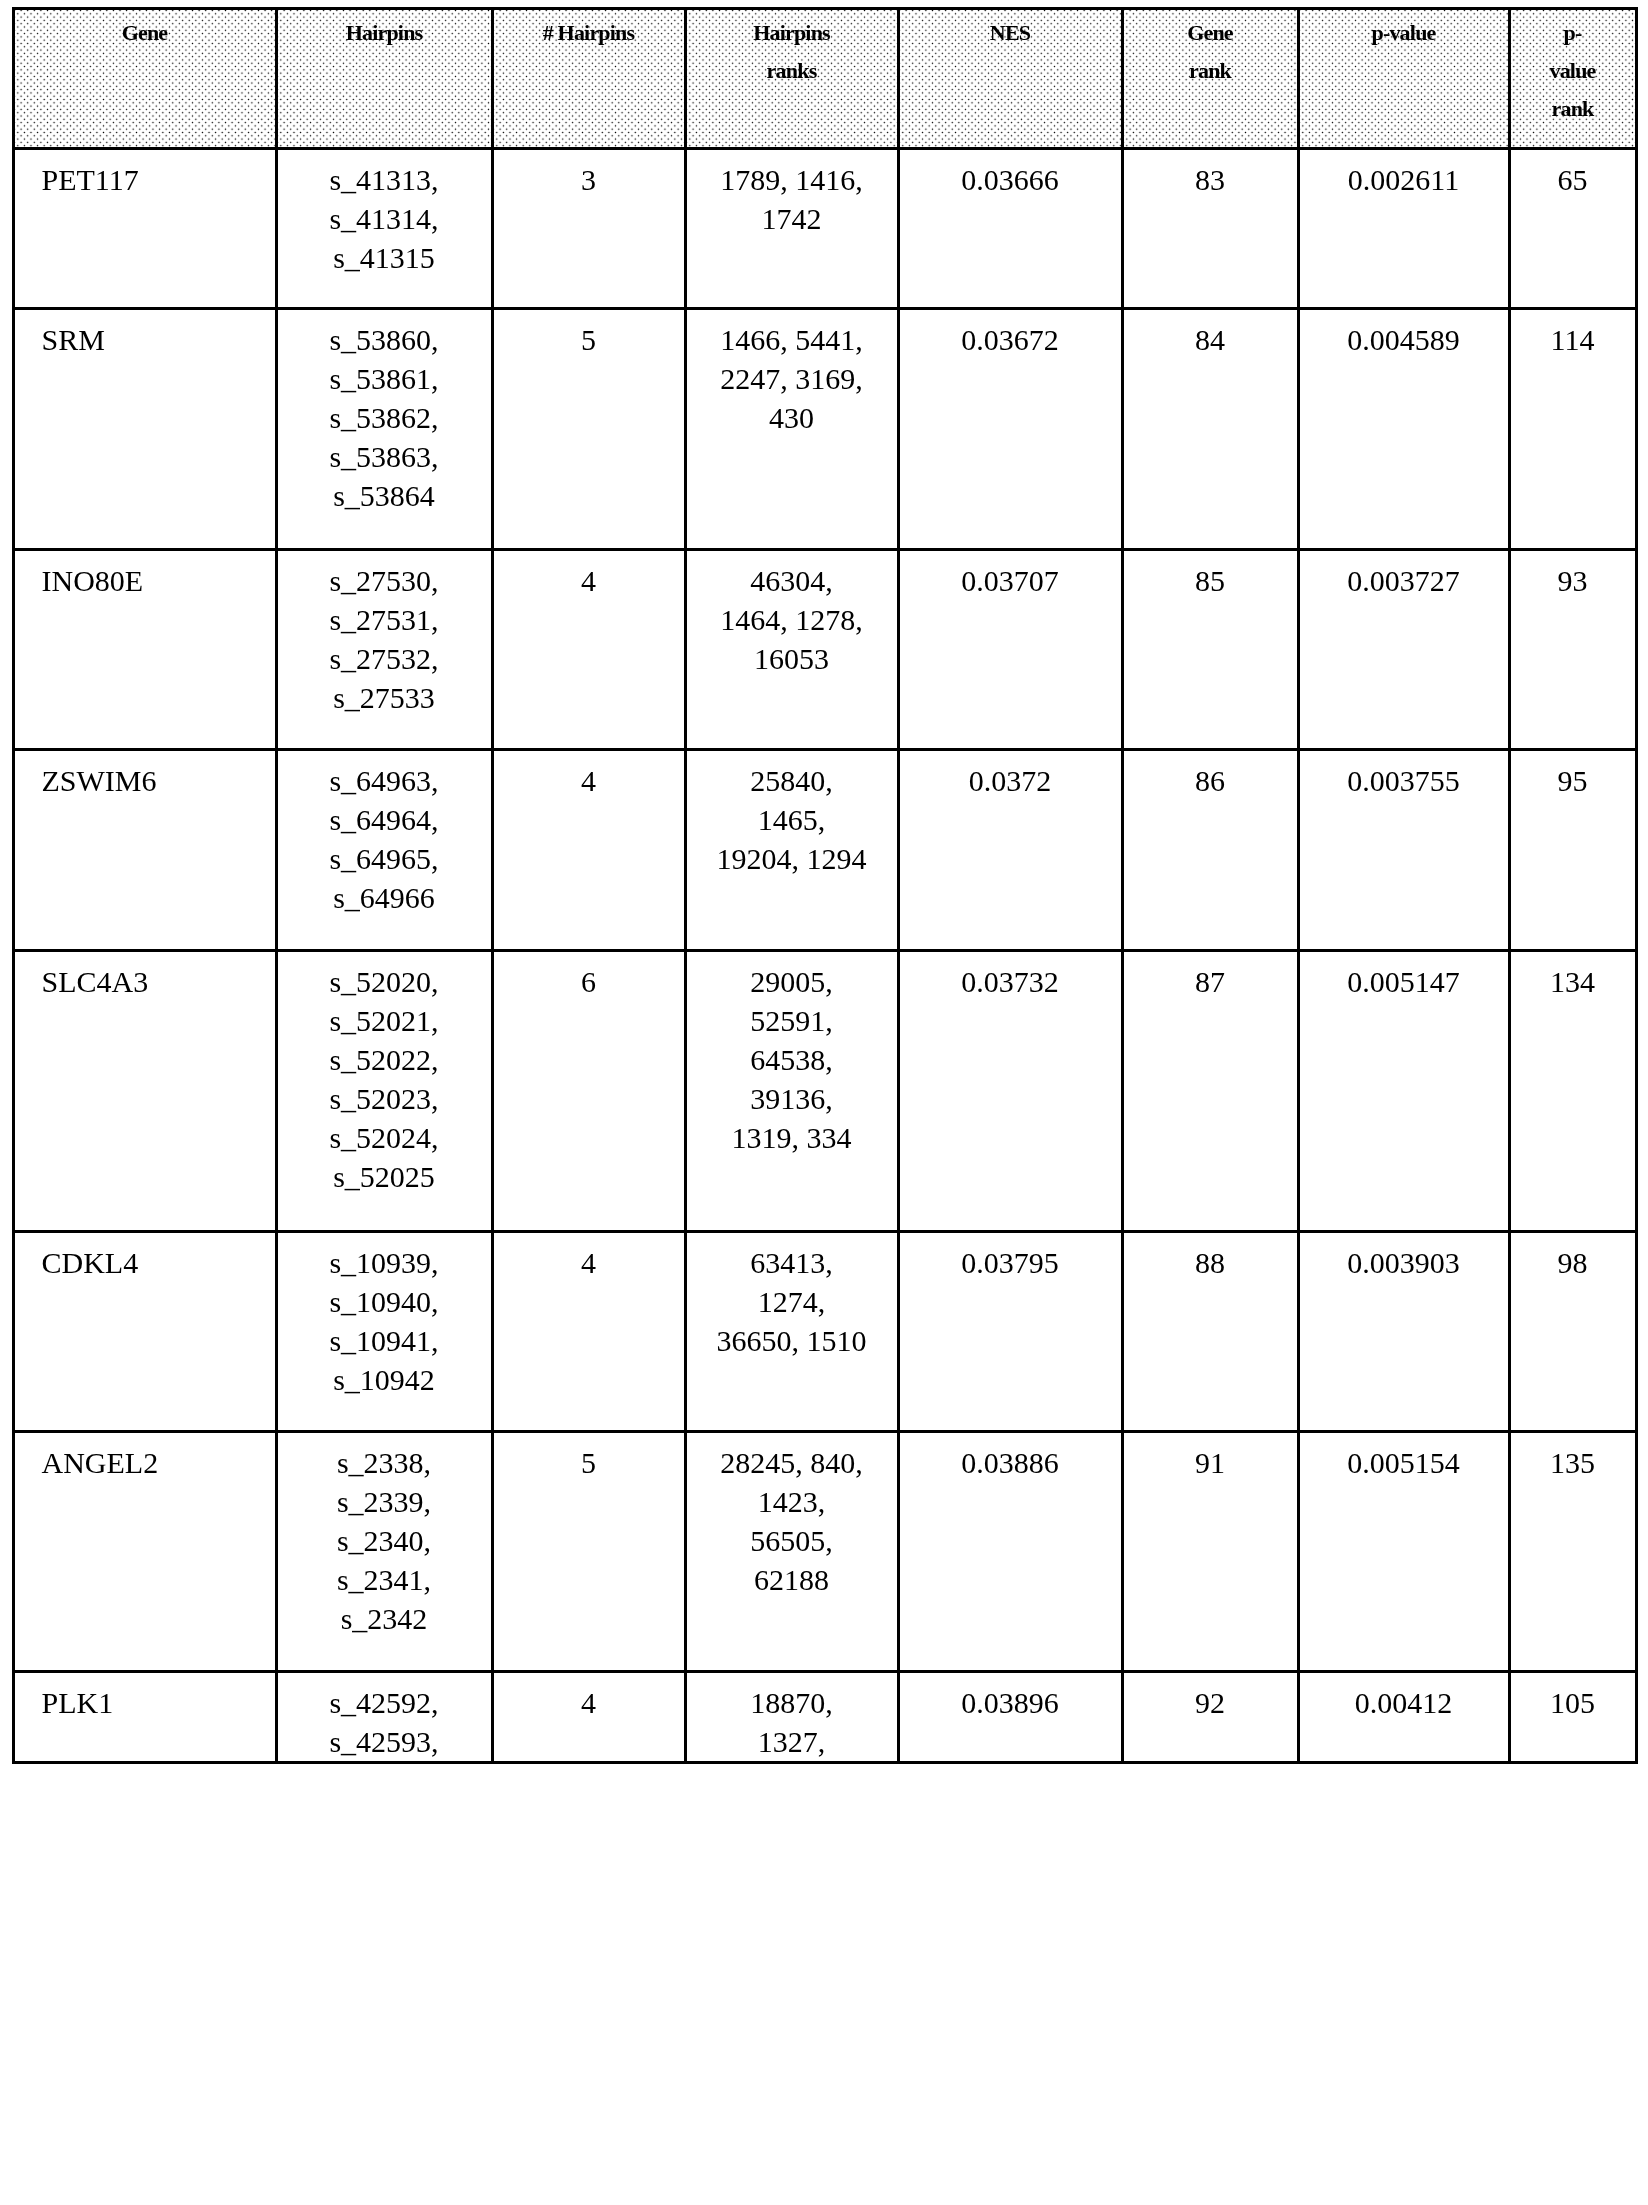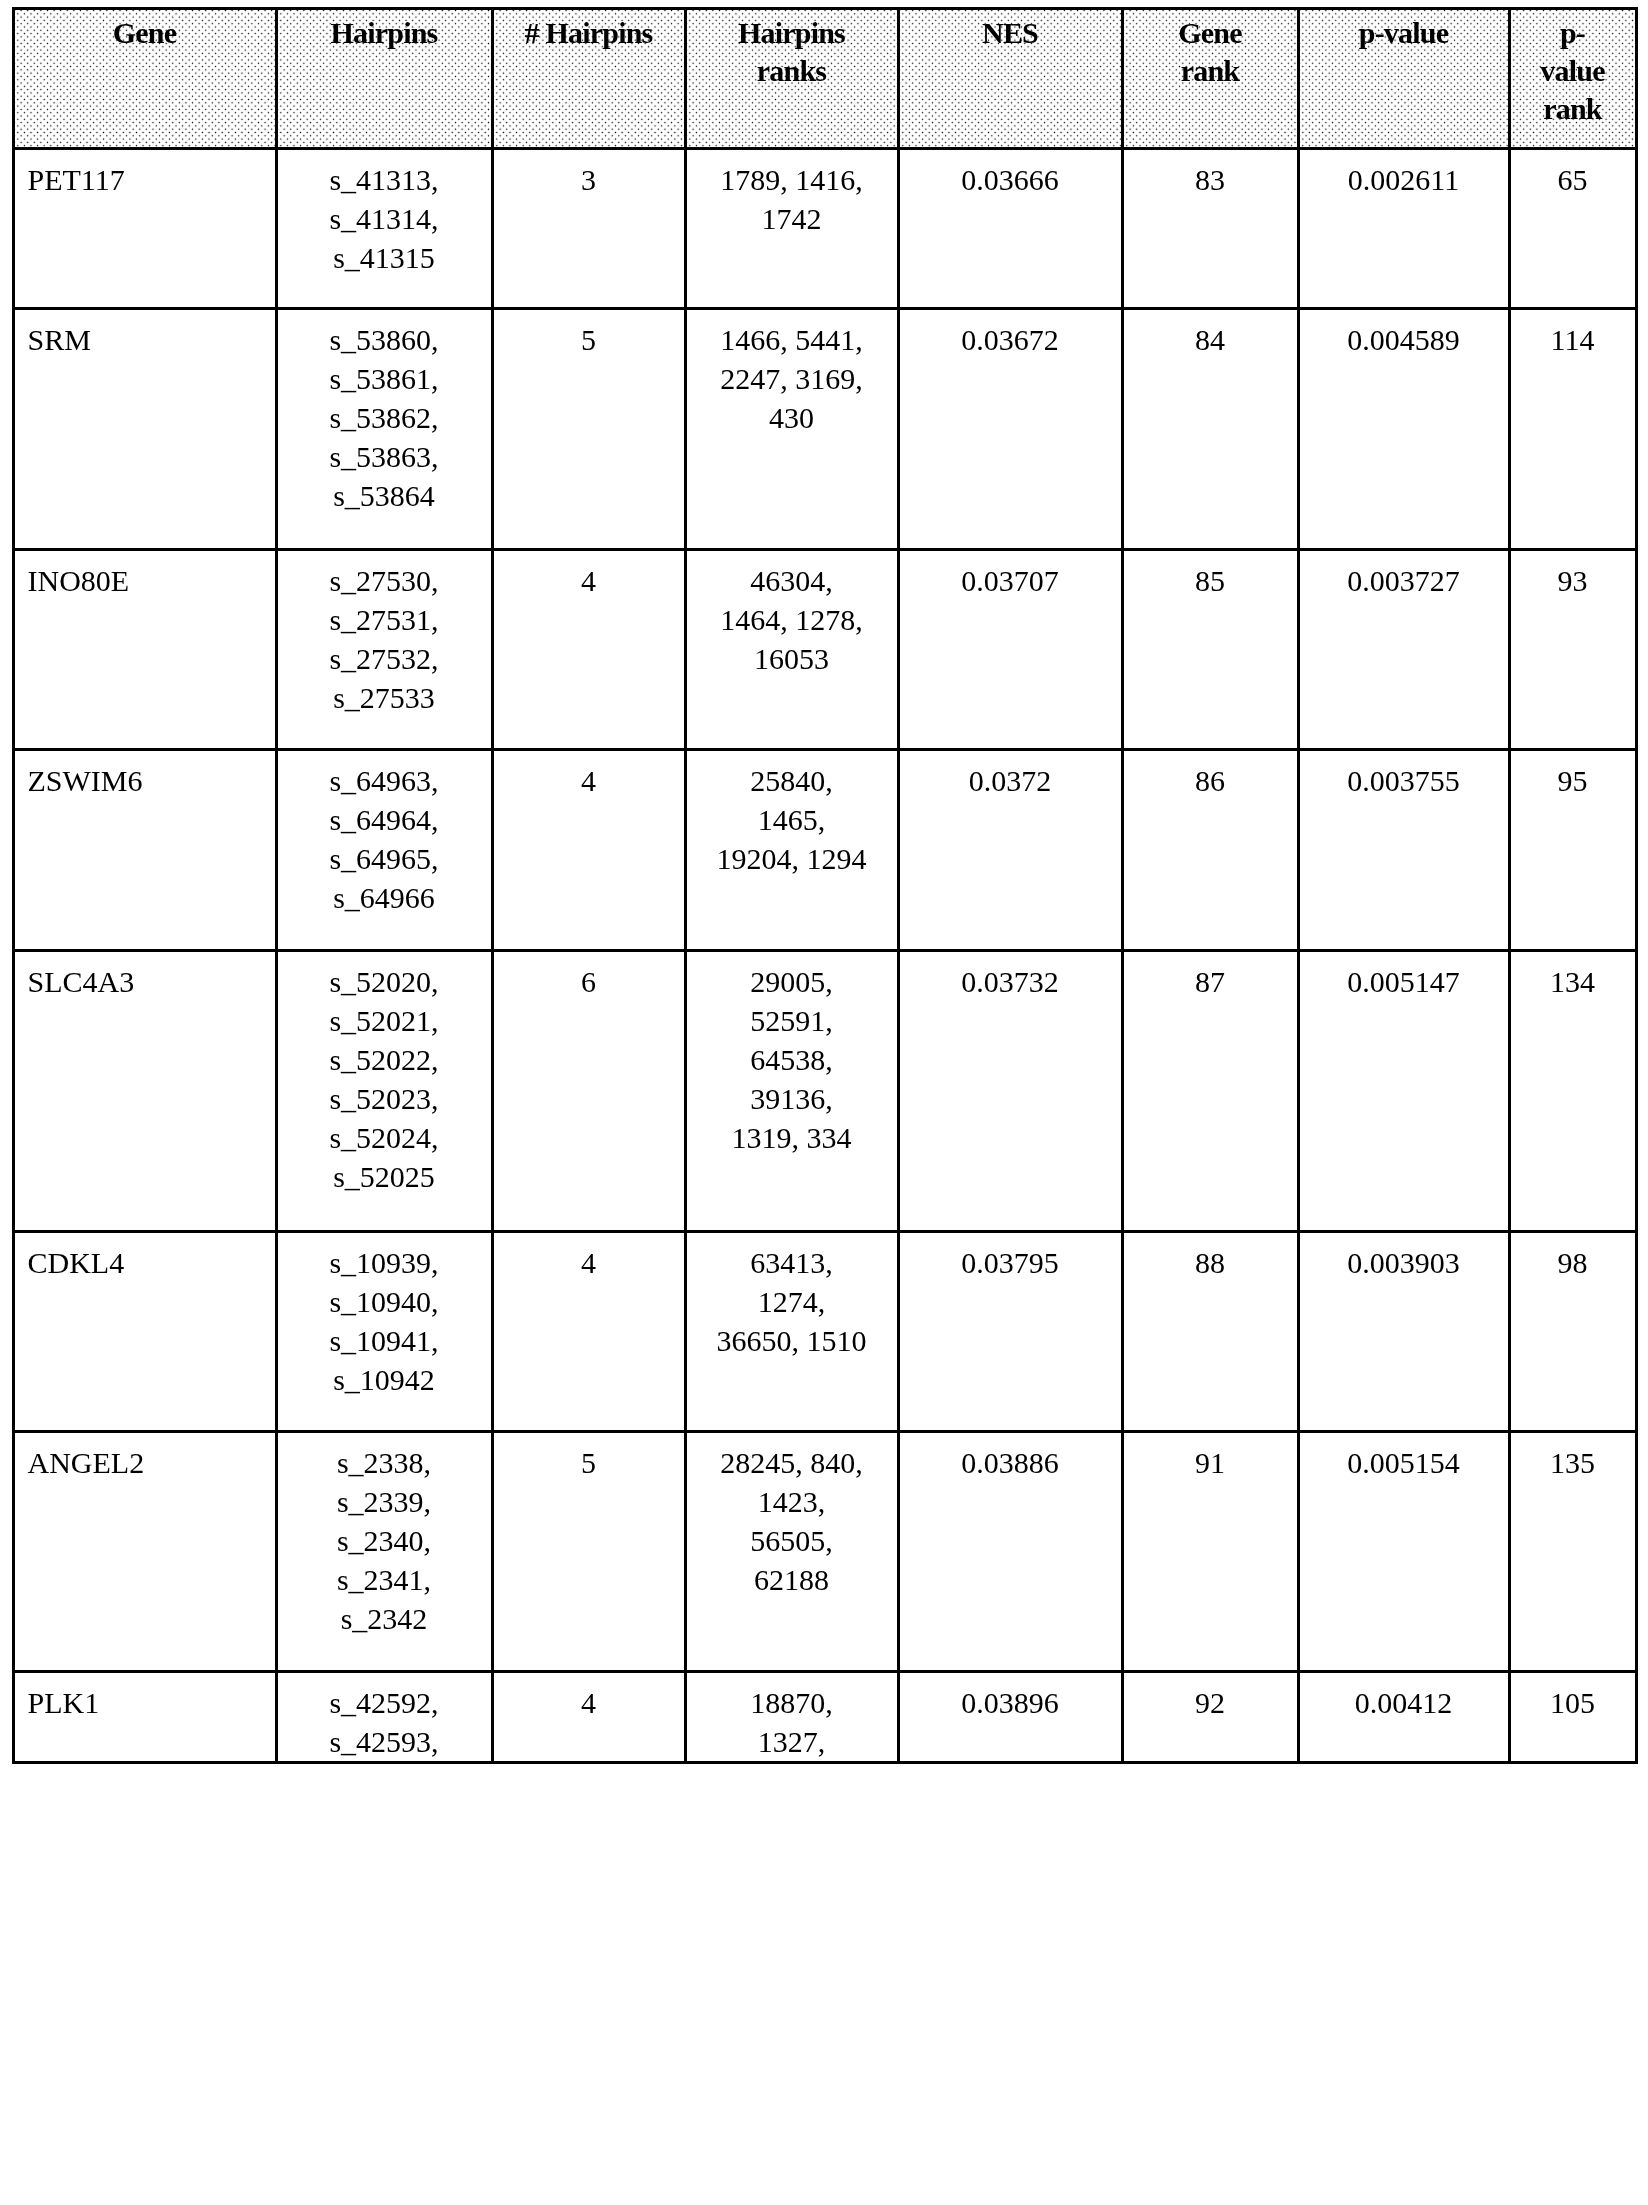--- a/index.html
+++ b/index.html
@@ -23,39 +23,39 @@
     table-layout: fixed;
     width: 1623px;
   }
   .data-table th, .data-table td {
     border: 3.3px solid #000000;
     vertical-align: top;
     padding: 0;
   }
   .data-table th {
     font-weight: bold;
-    font-size: 30px;
+    font-size: 22px;
     line-height: 38px;
     text-align: center;
     padding-top: 3.3px;
     background-color: #ffffff;
     background-image:
       radial-gradient(circle, #000000 0.7px, transparent 1px),
       radial-gradient(circle, #000000 0.7px, transparent 1px);
     background-size: 6.6px 6.6px, 6.6px 6.6px;
     background-position: 0 0, 3.3px 3.3px;
     letter-spacing: -0.8px;
   }
   .data-table thead tr { height: 140px; }
   .data-table td {
     font-size: 30px;
     line-height: 39px;
     padding-top: 10px;
   }
-  .data-table td.gene { text-align: left; padding-left: 13px; }
+  .data-table td.gene { text-align: left; padding-left: 27px; }
   .data-table td.center { text-align: center; }
   .line { display: block; }
   
   tr.r0 { height: 82px; }
   tr.r1 { height: 160px; }
   tr.r2 { height: 241px; }
   tr.r3 { height: 200px; }
   tr.r4 { height: 201px; }
   tr.r5 { height: 281px; margin-left: 40px; }
   tr.r6 { height: 200px; }

